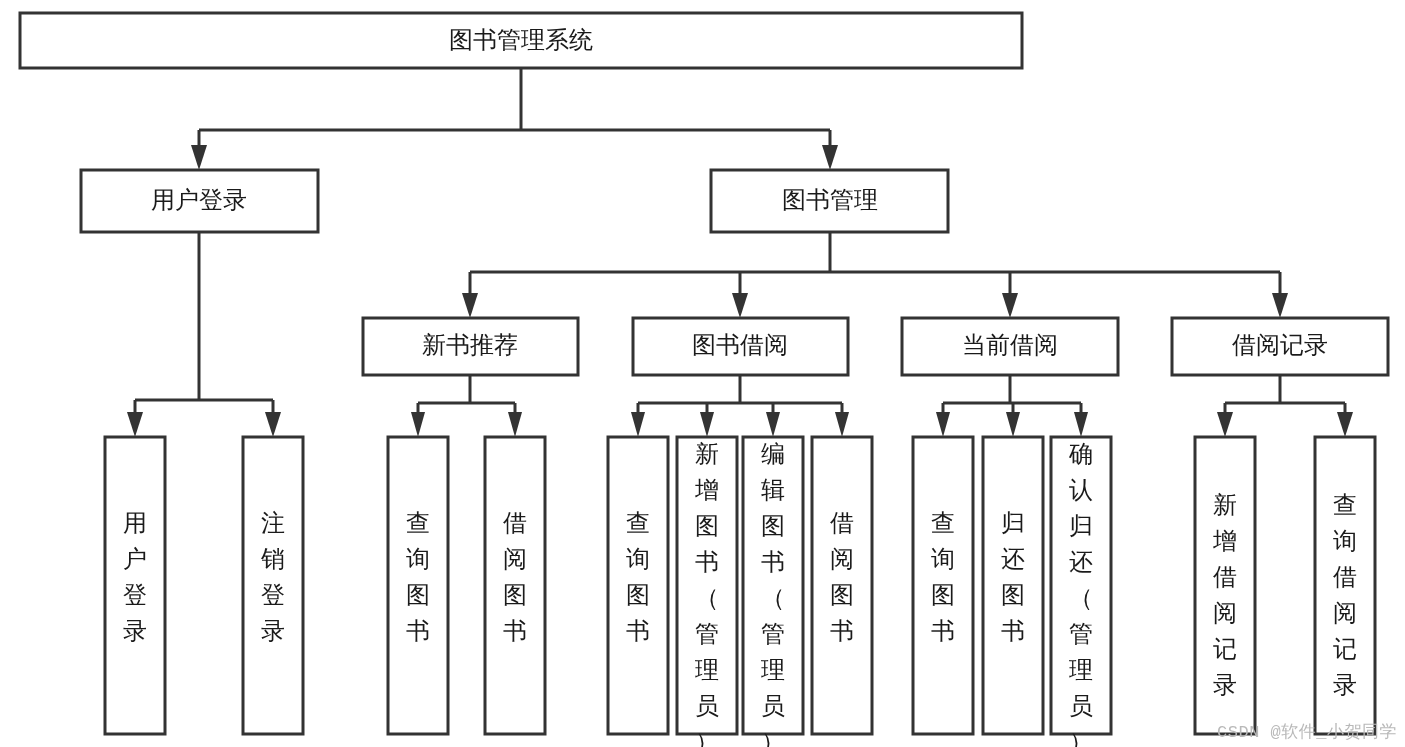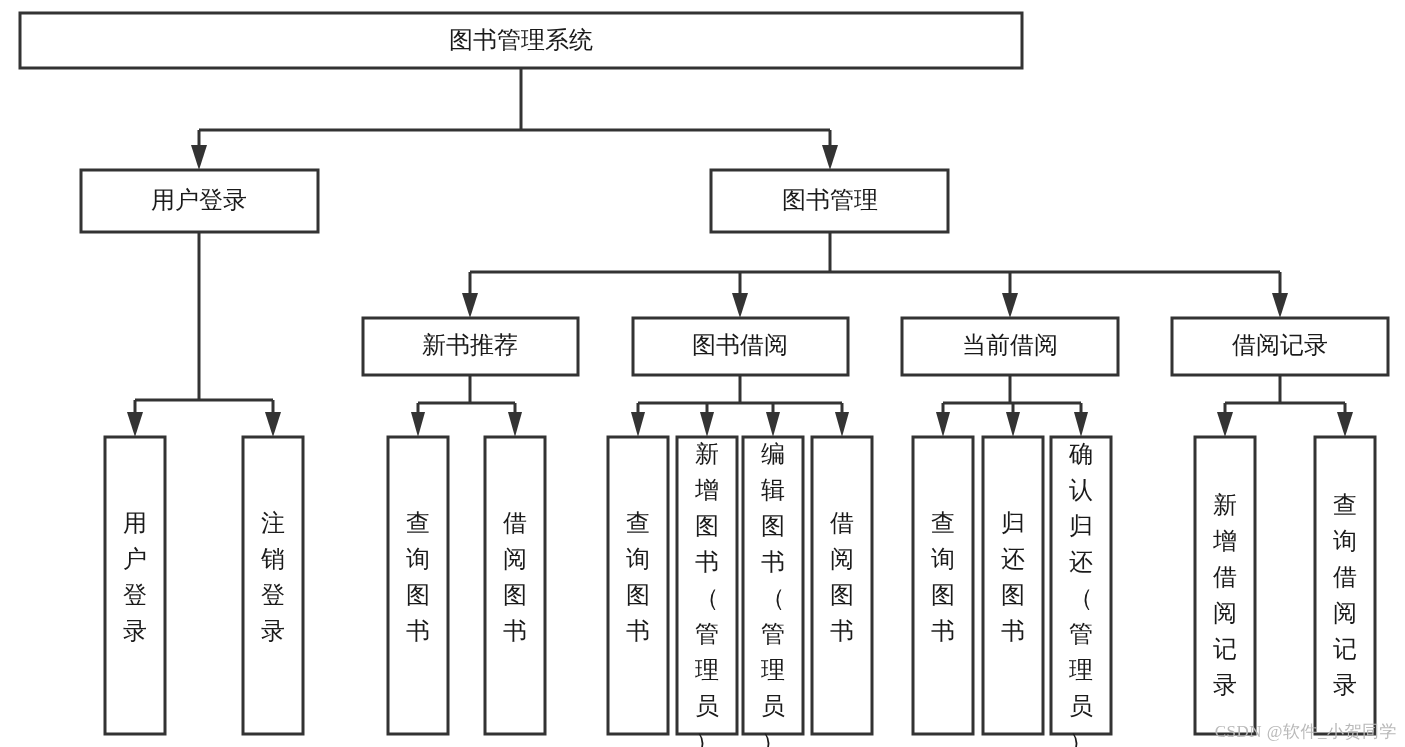--- a/index.html
+++ b/index.html
@@ -50,21 +50,21 @@
     fill: none;
   }
   .arrow-head {
     fill: #333333;
     stroke: none;
   }
   .watermark {
     position: absolute;
     right: 8px;
     bottom: 4px;
-    font-family: Liberation Serif, serif;
+    font-family: Liberation Mono, monospace;
     font-size: 17px;
     color: #b9b9b9;
     letter-spacing: 0.5px;
     white-space: nowrap;
     user-select: none;
   }
 </style>
 </head>
 <body>
 

